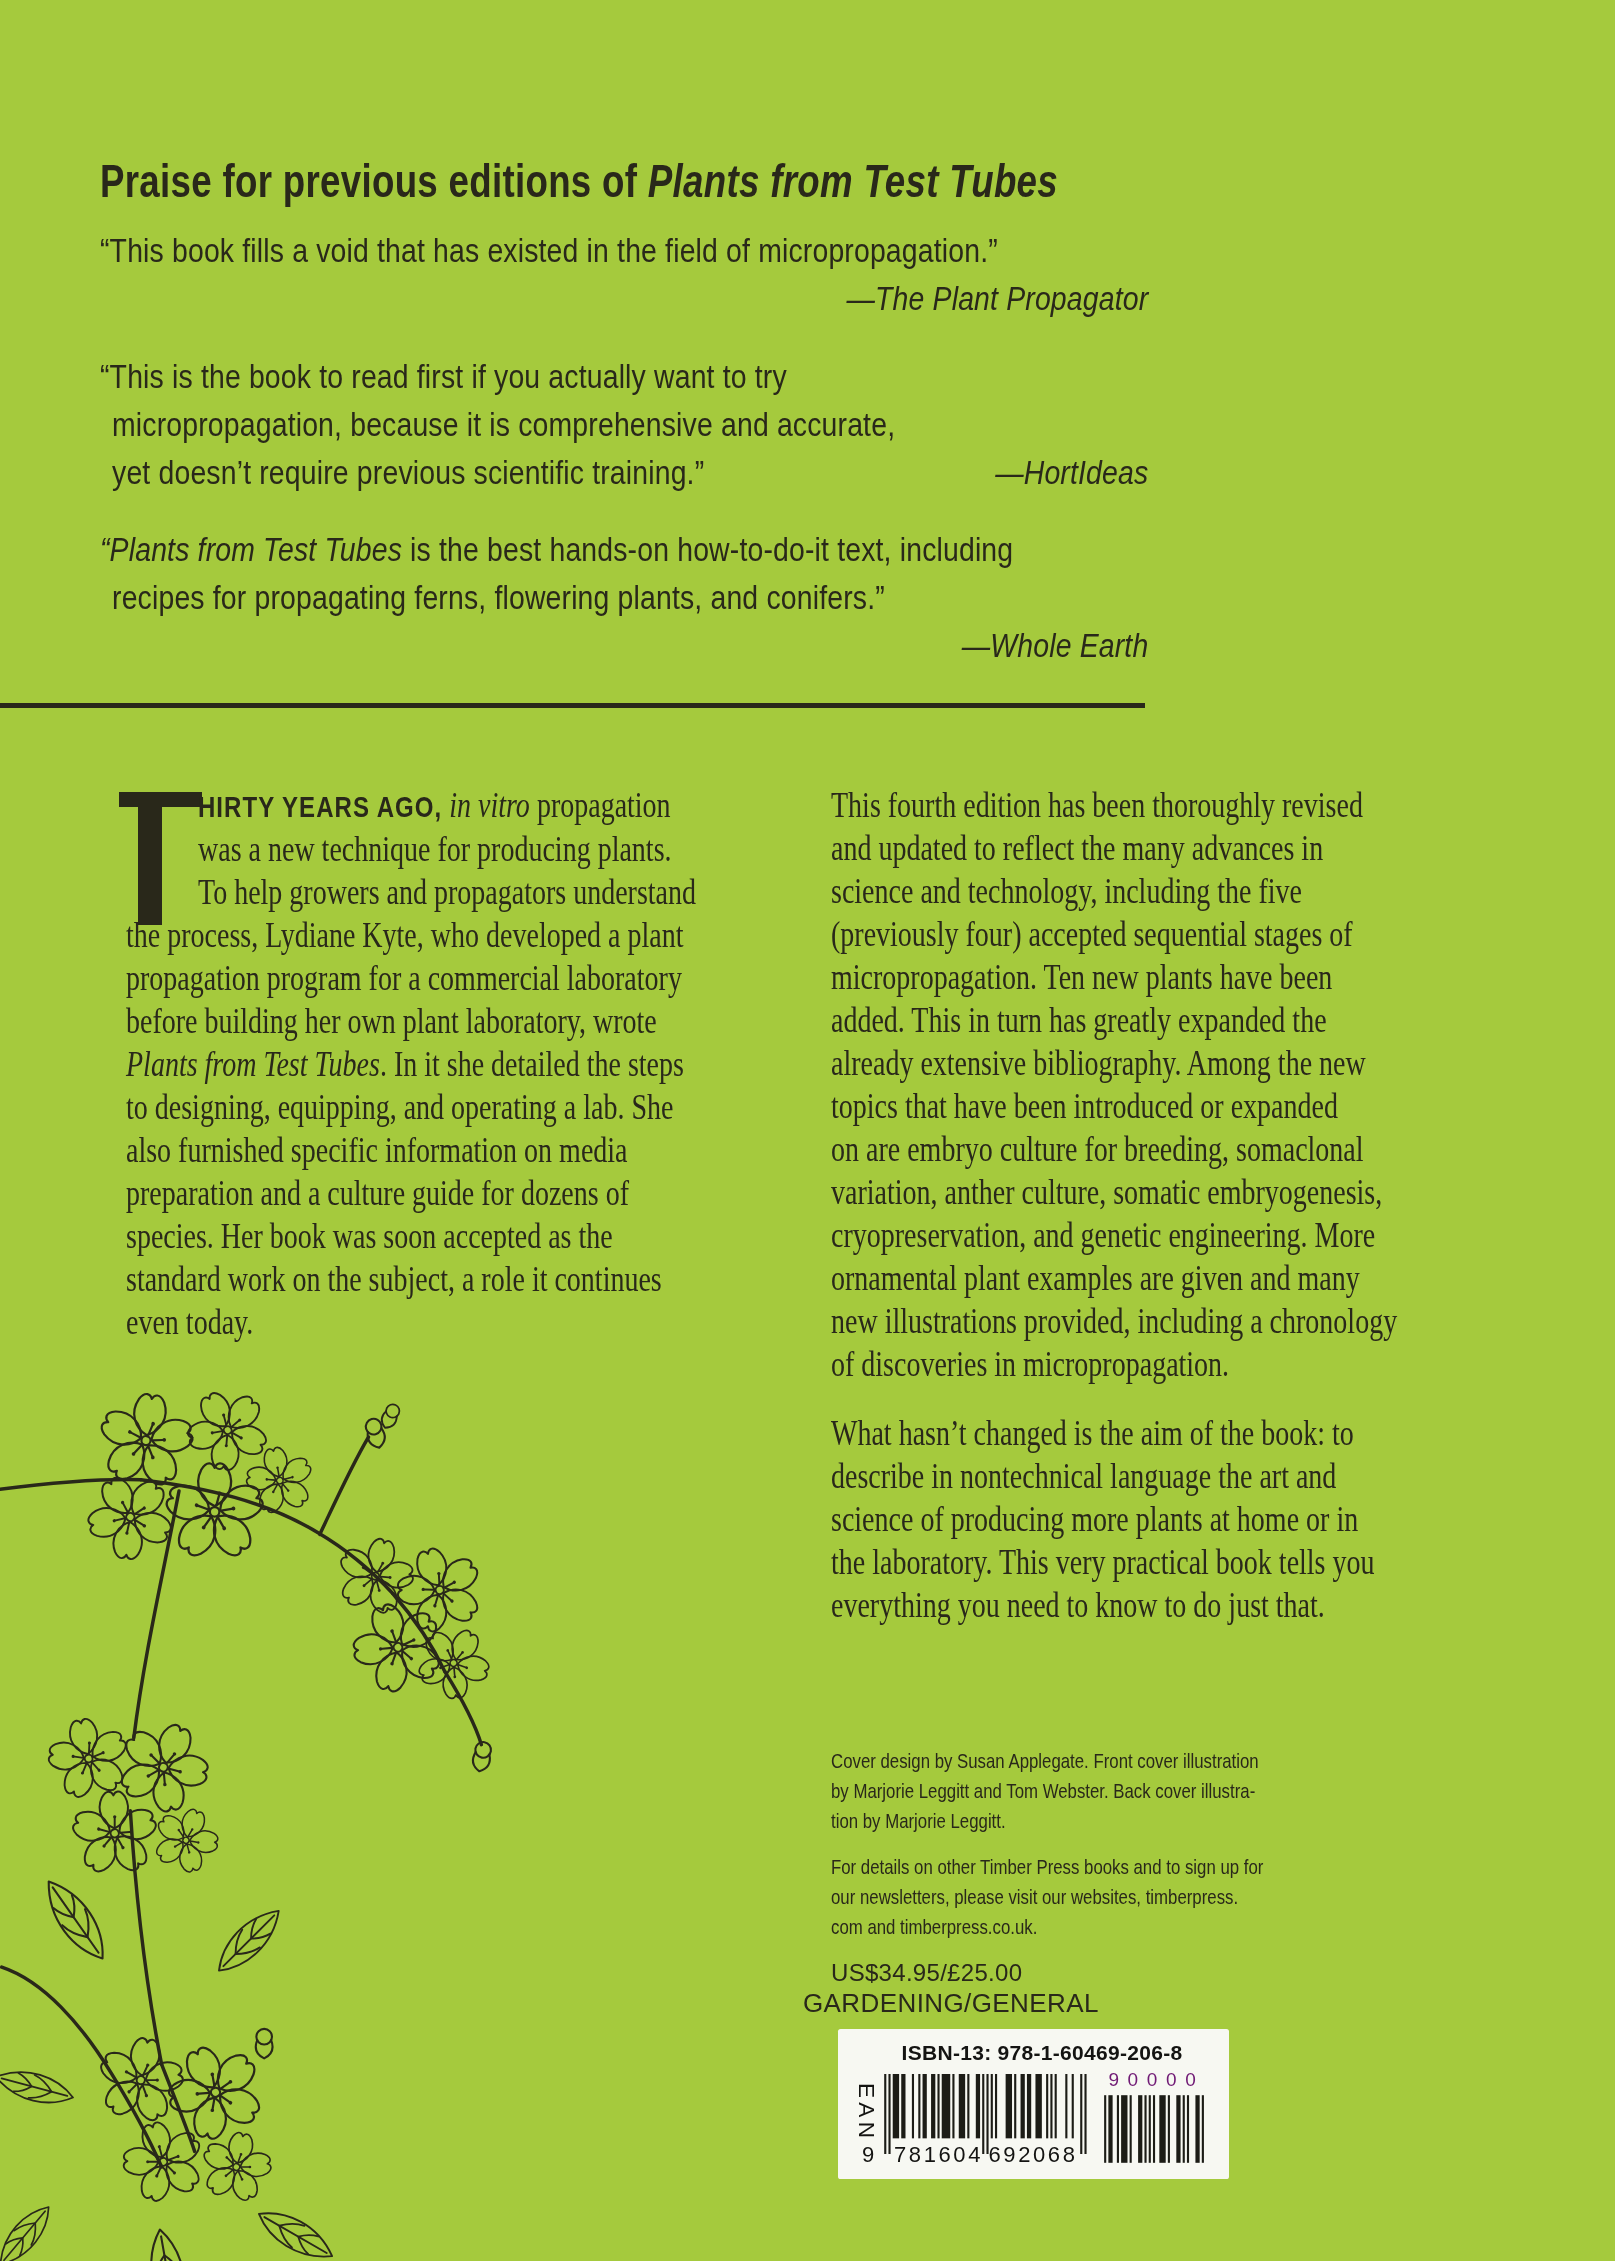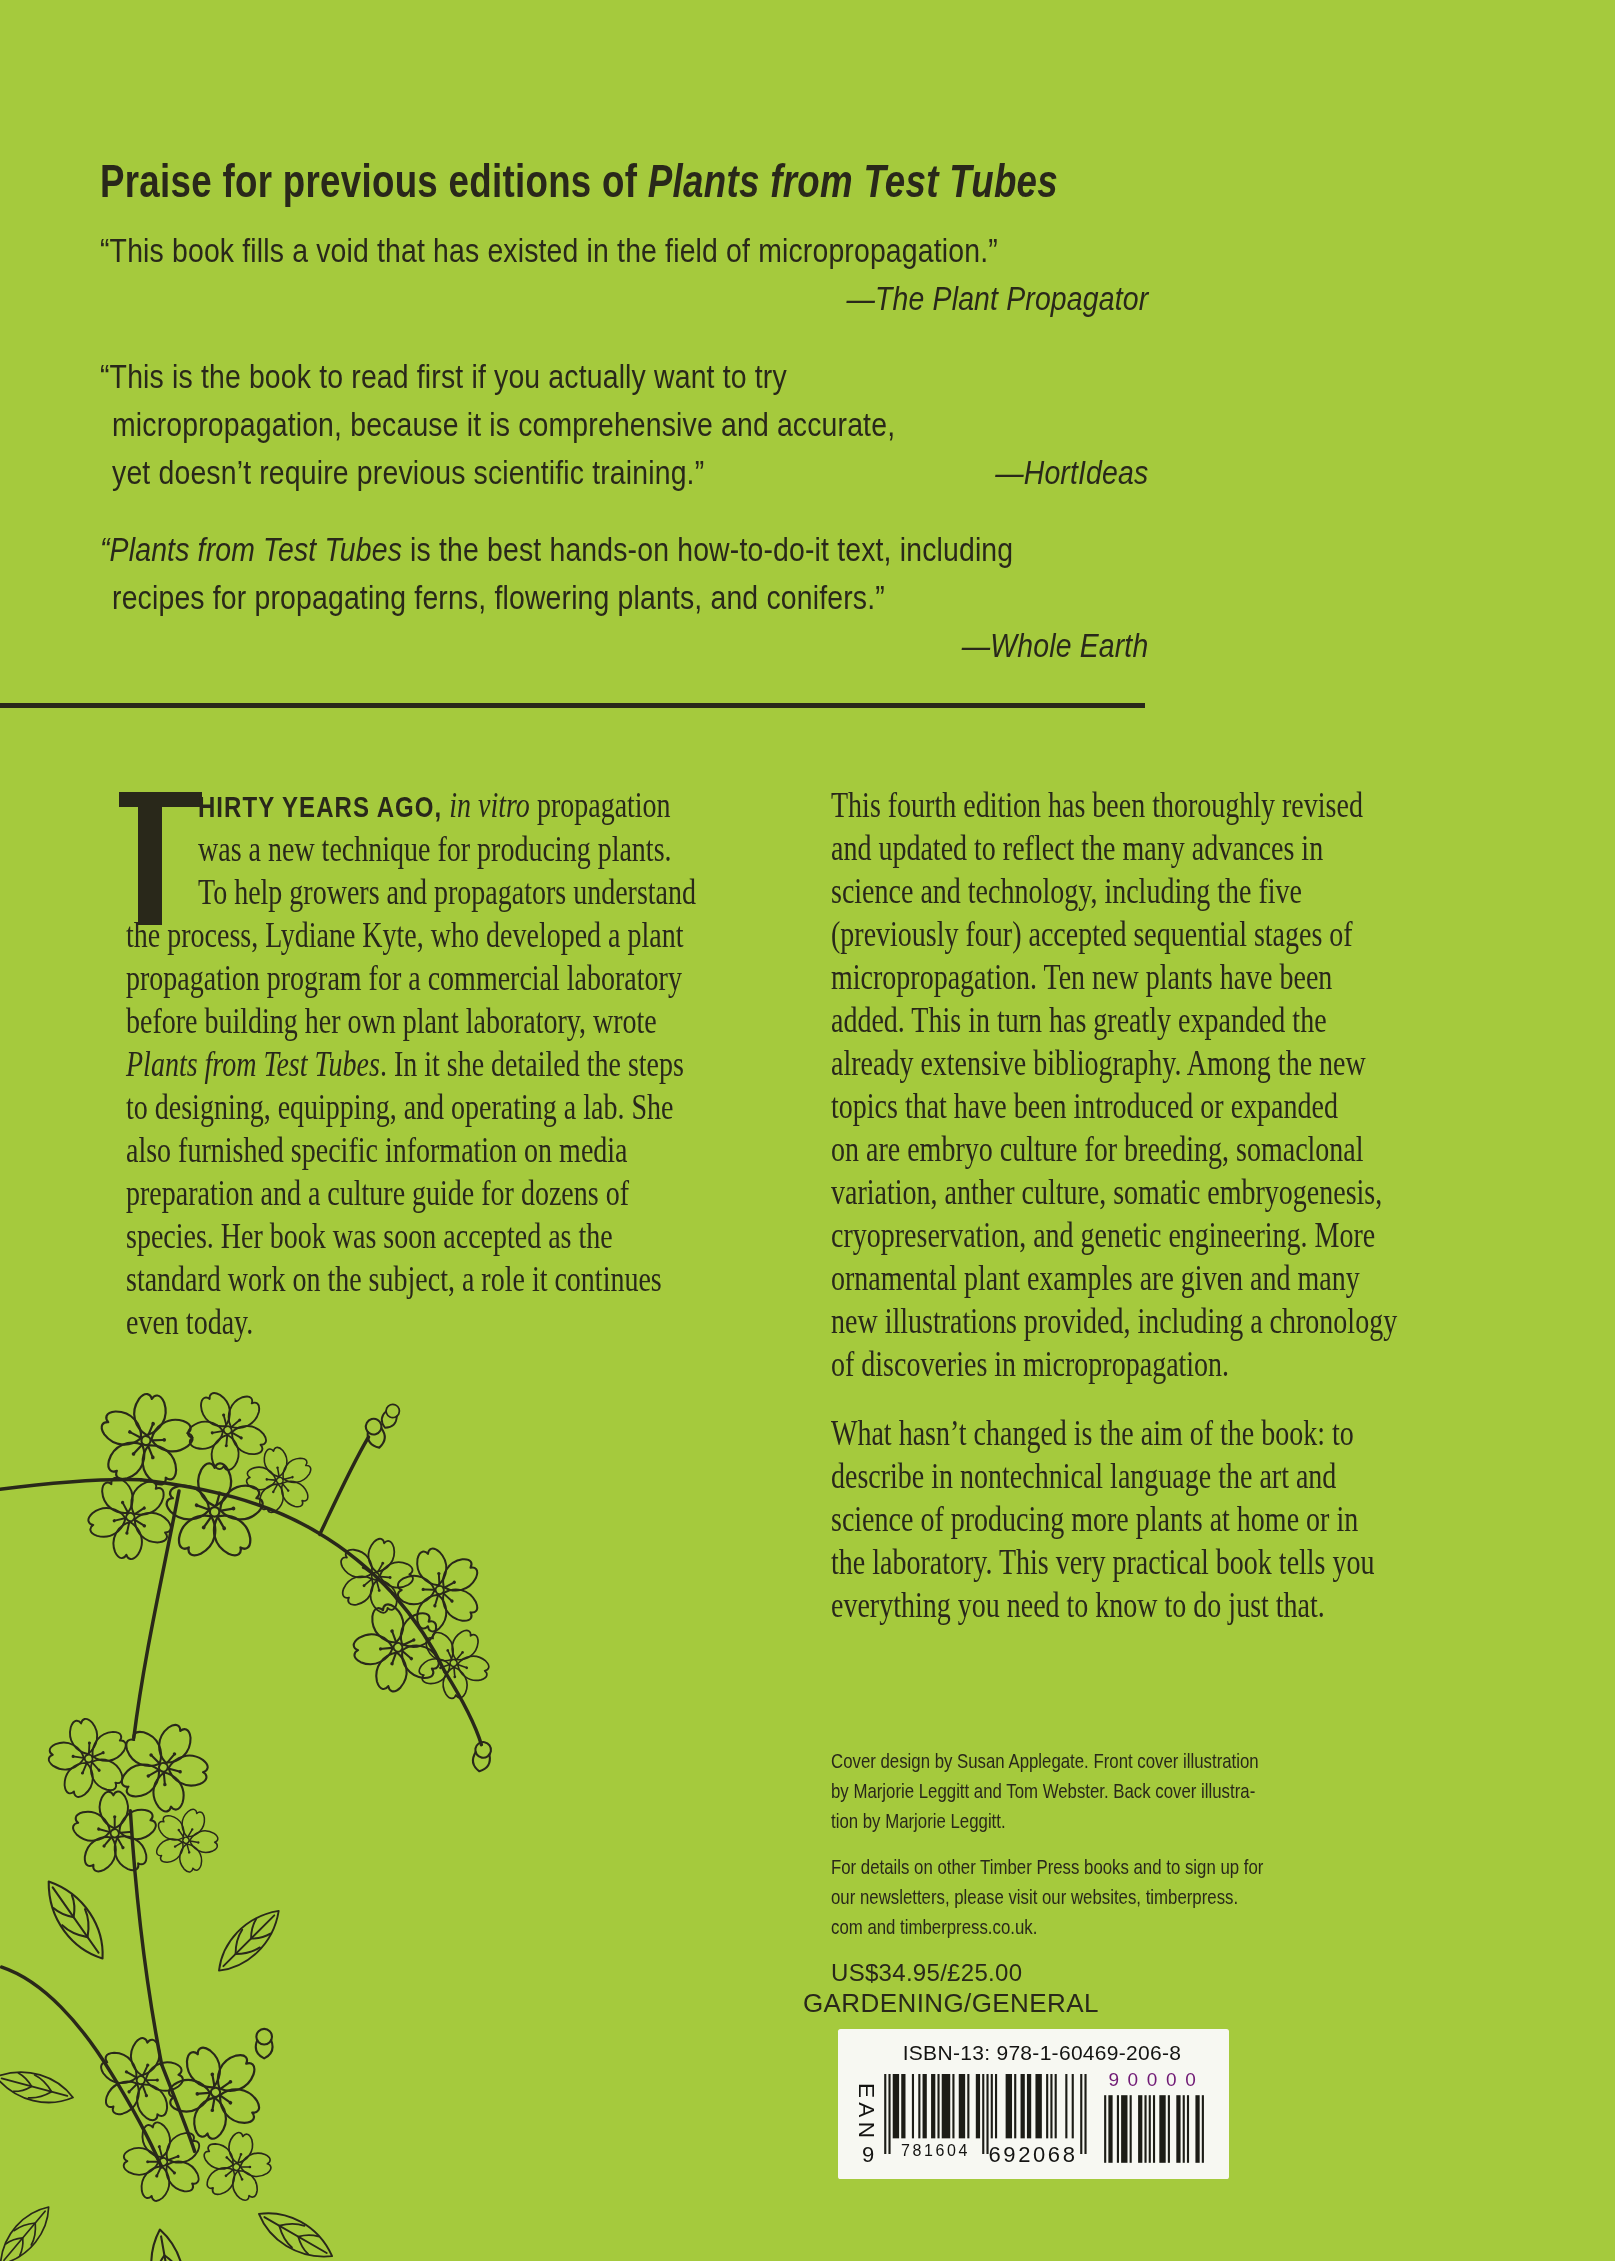--- a/index.html
+++ b/index.html
@@ -44,28 +44,28 @@
 
   
   #credits{position:absolute;left:831px;top:1746px;width:661px;font-size:21px;line-height:30px;
     transform:scaleX(.8);transform-origin:0 0;}
   #credits .cred-p2{margin-top:15.7px;}
   #price{position:absolute;left:831px;top:1959px;font-size:24px;letter-spacing:0.3px;}
   #category{position:absolute;left:803px;top:1988px;font-size:26px;letter-spacing:0.4px;}
 
   
   #barcode-box{position:absolute;left:838px;top:2029px;width:391px;height:150px;background:var(--paper);border-radius:2.6px;}
-  #barcode-box .isbn{position:absolute;left:43px;top:12px;width:322px;text-align:center;font-weight:normal;
+  #barcode-box .isbn{position:absolute;left:43px;top:12px;width:322px;text-align:center;font-weight:bold;
     font-size:21px;letter-spacing:0.3px;color:#141412;}
   #barcode-box .ean{position:absolute;left:41px;top:54px;font-size:22.6px;letter-spacing:4.3px;color:#141412;
     transform:rotate(90deg);transform-origin:0 0;}
   #bc-main{position:absolute;left:46px;top:45px;}
   #bc-addon{position:absolute;left:264px;top:66px;}
   #barcode-box .d9{position:absolute;left:24px;top:113px;font-size:22px;color:#141412;}
-  #barcode-box .dgl{position:absolute;left:56px;top:113px;width:83px;text-align:center;letter-spacing:2.6px;font-size:16px;color:#141412;}
+  #barcode-box .dgl{position:absolute;left:56px;top:113px;width:83px;text-align:center;letter-spacing:2.6px;font-size:22px;color:#141412;}
   #barcode-box .dgr{position:absolute;left:150px;top:113px;width:90px;text-align:center;letter-spacing:2.6px;font-size:22px;color:#141412;}
   #barcode-box .addon-digits{position:absolute;left:261px;top:40px;width:108px;text-align:center;letter-spacing:1.7px;font-size:19px;color:#701a75;}
 
   
   #blossoms{position:absolute;left:0;top:1357px;width:504px;height:904px;}
   #blossoms path,#blossoms line,#blossoms circle{stroke:var(--ink);fill:none;stroke-width:2.4;stroke-linecap:round;stroke-linejoin:round;}
   #blossoms .branch{stroke-width:4;}
   #blossoms .dot{fill:var(--ink);stroke:none;}
 </style>
 </head>

